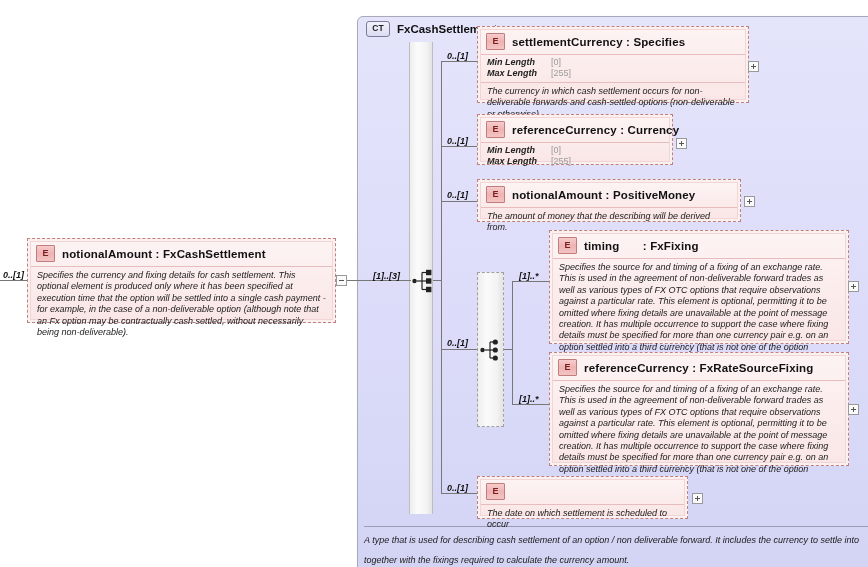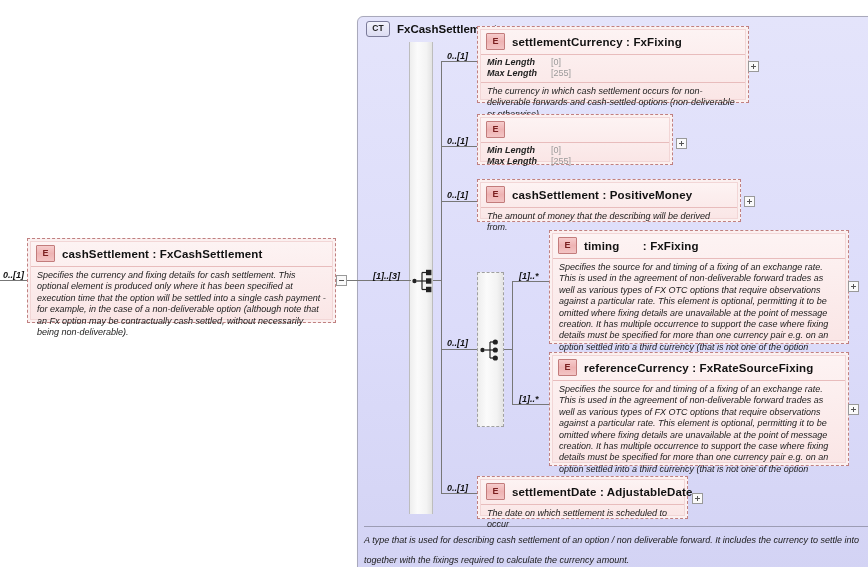--- a/index.html
+++ b/index.html
@@ -195,21 +195,21 @@
     z-index: 5;
   }
 </style>
 </head>
 <body>
 
 <div class="ebox" id="root-el" style="left:27px; top:238px; width:309px; height:85px;">
   <div class="ebox-inner">
     <div class="ebox-title no-rule" style="border-bottom:1px solid #e8bcbc;">
       <span class="e-icon">E</span>
-      <span class="e-name">cashSettlement : FxCashSettlement</span>
+      <span class="e-name">notionalAmount : FxCashSettlement</span>
     </div>
     <div class="ebox-desc">Specifies the currency and fixing details for cash settlement. This optional element is produced only where it has been specified at execution time that the option will be settled into a single cash payment - for example, in the case of a non-deliverable option (although note that an Fx option may be contractually cash settled, without necessarily being non-deliverable).</div>
   </div>
 </div>
 <div class="card" style="left:3px; top:270px;">0..[1]</div>
 <div class="line-h" style="left:0px; top:280px; width:27px;"></div>
 <div class="stub" id="root-stub" style="left:336px; top:275px;"></div>
 <div class="line-h" style="left:347px; top:280px; width:12px;"></div>
 
 <div id="ct-panel" style="left:357px; top:16px; width:542px; height:559px;">
@@ -238,21 +238,21 @@
 
 <div class="line-v" style="left:441px; top:61px; height:432px;"></div>
 <div class="line-h" style="left:433px; top:280px; width:9px;"></div>
 
 <div class="line-h" style="left:441px; top:61px; width:36px;"></div>
 <div class="card" style="left:447px; top:51px;">0..[1]</div>
 <div class="ebox" style="left:477px; top:26px; width:272px; height:77px;">
   <div class="ebox-inner">
     <div class="ebox-title">
       <span class="e-icon">E</span>
-      <span class="e-name">settlementCurrency : FxFixing</span>
+      <span class="e-name">settlementCurrency : Specifies</span>
     </div>
     <div class="ebox-facets">
       <div class="facet-row">
         <span class="facet-name">Min Length</span>
         <span class="facet-val">[0]</span>
       </div>
       <div class="facet-row">
         <span class="facet-name">Max Length</span>
         <span class="facet-val">[255]</span>
       </div>
@@ -261,20 +261,21 @@
   </div>
 </div>
 <div class="stub plus" style="left:748px; top:61px;"></div>
 
 <div class="line-h" style="left:441px; top:146px; width:36px;"></div>
 <div class="card" style="left:447px; top:136px;">0..[1]</div>
 <div class="ebox" style="left:477px; top:114px; width:196px; height:51px;">
   <div class="ebox-inner">
     <div class="ebox-title">
       <span class="e-icon">E</span>
+      <span class="e-name">referenceCurrency : Currency</span>
     </div>
     <div class="ebox-facets" style="border-bottom:none;">
       <div class="facet-row">
         <span class="facet-name">Min Length</span>
         <span class="facet-val">[0]</span>
       </div>
       <div class="facet-row">
         <span class="facet-name">Max Length</span>
         <span class="facet-val">[255]</span>
       </div>
@@ -282,21 +283,21 @@
   </div>
 </div>
 <div class="stub plus" style="left:676px; top:138px;"></div>
 
 <div class="line-h" style="left:441px; top:201px; width:36px;"></div>
 <div class="card" style="left:447px; top:190px;">0..[1]</div>
 <div class="ebox" style="left:477px; top:179px; width:264px; height:43px;">
   <div class="ebox-inner">
     <div class="ebox-title">
       <span class="e-icon">E</span>
-      <span class="e-name">cashSettlement : PositiveMoney</span>
+      <span class="e-name">notionalAmount : PositiveMoney</span>
     </div>
     <div class="ebox-desc">The amount of money that the describing will be derived from.</div>
   </div>
 </div>
 <div class="stub plus" style="left:744px; top:196px;"></div>
 
 <div class="line-h" style="left:441px; top:349px; width:36px;"></div>
 <div class="card" style="left:447px; top:338px;">0..[1]</div>
 <div class="comp-col dashed" id="seq-col-2" style="left:477px; top:272px; width:27px; height:155px;"></div>
 <svg class="seq" style="left:480px; top:338px;" viewBox="0 0 22 24">
@@ -339,18 +340,17 @@
   </div>
 </div>
 <div class="stub plus" style="left:848px; top:404px;"></div>
 
 <div class="line-h" style="left:441px; top:493px; width:36px;"></div>
 <div class="card" style="left:447px; top:483px;">0..[1]</div>
 <div class="ebox" style="left:477px; top:476px; width:211px; height:43px;">
   <div class="ebox-inner">
     <div class="ebox-title">
       <span class="e-icon">E</span>
-      <span class="e-name">settlementDate : AdjustableDate</span>
     </div>
     <div class="ebox-desc">The date on which settlement is scheduled to occur</div>
   </div>
 </div>
 <div class="stub plus" style="left:692px; top:493px;"></div>
 
 </body></html>

